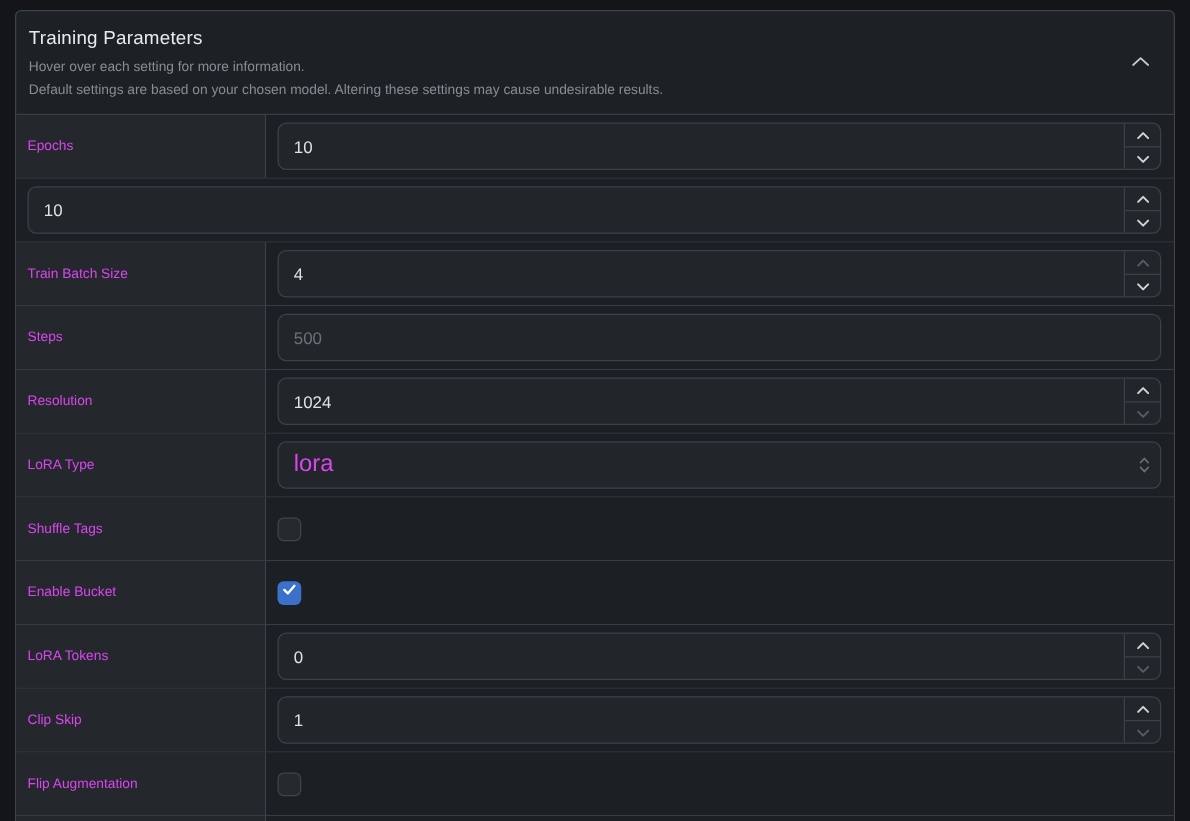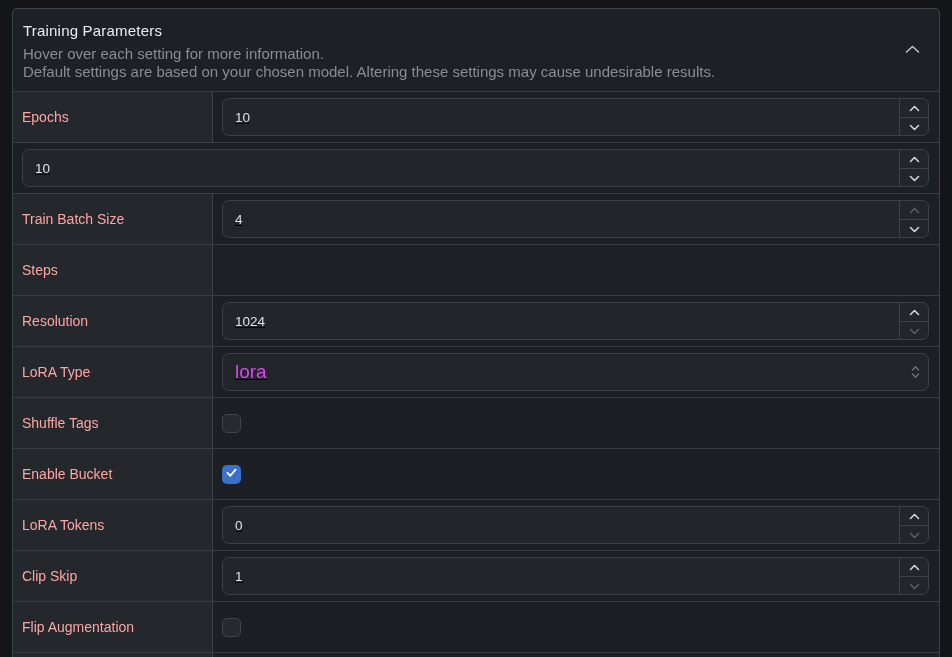--- a/index.html
+++ b/index.html
@@ -15,46 +15,45 @@
     box-sizing:border-box;
   }
   .panel-header{
     position:relative;height:83px;border-bottom:1px solid #373d43;
     box-sizing:border-box;padding:11px 10px 0 10px;
   }
   .panel-title{
     font-size:15px;color:#e9ecef;letter-spacing:.2px;line-height:22px;
   }
   .panel-hint{
-    font-size:15px;color:#888d93;line-height:18px;margin-top:3px;
+    font-size:11px;color:#888d93;line-height:18px;margin-top:3px;
   }
   .panel-hint + .panel-hint{margin-top:0;}
   .collapse-btn{
     position:absolute;top:31px;right:16px;width:22px;height:18px;
     display:flex;align-items:center;justify-content:center;cursor:pointer;
     background:transparent;border:none;padding:0;
   }
   .rows{position:relative;}
   .row{
     display:flex;height:51px;box-sizing:border-box;border-bottom:1px solid #373d43;
   }
   .cell-label{
     width:200px;flex:0 0 200px;background:#24282c;border-right:1px solid #3d434a;
     box-sizing:border-box;display:flex;align-items:center;padding-left:9px;
-    color:#fca5a5;font-size:14px;
+    color:#d946ef;font-size:11px;
   }
   .cell-control{
     flex:1;background:#1c2024;display:flex;align-items:center;
     padding:0 10px 0 9px;box-sizing:border-box;
   }
   .input-group{
     flex:1;height:38px;background:#22262a;border:1px solid #3b4149;
     border-radius:7px;box-sizing:border-box;display:flex;align-items:stretch;
     overflow:hidden;
-    text-decoration:underline;
   }
   .value-input{
     flex:1;background:transparent;border:none;outline:none;
     color:#dee2e6;font-size:13.5px;padding:0 0 0 12px;
     font-family:"Liberation Sans", sans-serif;min-width:0;
   }
   .value-input::placeholder{color:#6b7177;opacity:1;}
   .value-input[disabled]{color:#6b7177;}
   .select-value{
     flex:1;display:flex;align-items:center;padding-left:12px;
@@ -149,20 +148,25 @@
                 <span><svg width="11" height="7" viewBox="0 0 11 7">
                     <path d="M1.5 1.5 L5.5 5.5 L9.5 1.5" stroke="#d0d4d8" stroke-width="1.6" fill="none" stroke-linecap="round" stroke-linejoin="round"></path>
                   </svg></span>
               </button>
             </div>
           </div>
         </div>
       </div>
       <div class="row">
         <div class="cell-label">Steps</div>
+        <div class="cell-control">
+          <div class="input-group">
+            <input class="value-input" type="text" placeholder="500" disabled="disabled" style="">
+          </div>
+        </div>
       </div>
       <div class="row">
         <div class="cell-label">Resolution</div>
         <div class="cell-control">
           <div class="input-group">
             <input class="value-input" type="text" value="1024" style="">
             <div class="spinner">
               <button class="spin-btn up">
                 <span><svg width="11" height="7" viewBox="0 0 11 7">
                     <path d="M1.5 5.5 L5.5 1.5 L9.5 5.5" stroke="#d0d4d8" stroke-width="1.6" fill="none" stroke-linecap="round" stroke-linejoin="round"></path>

